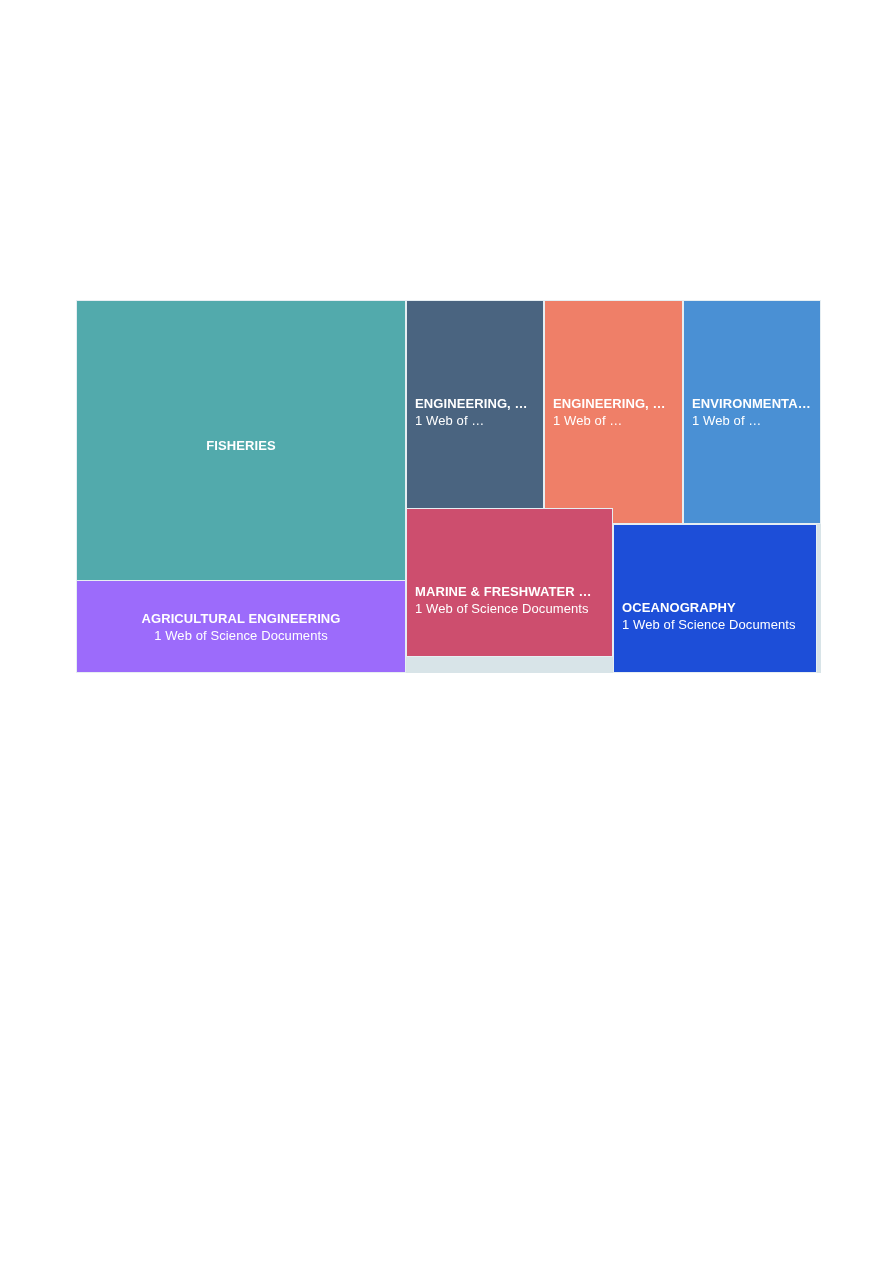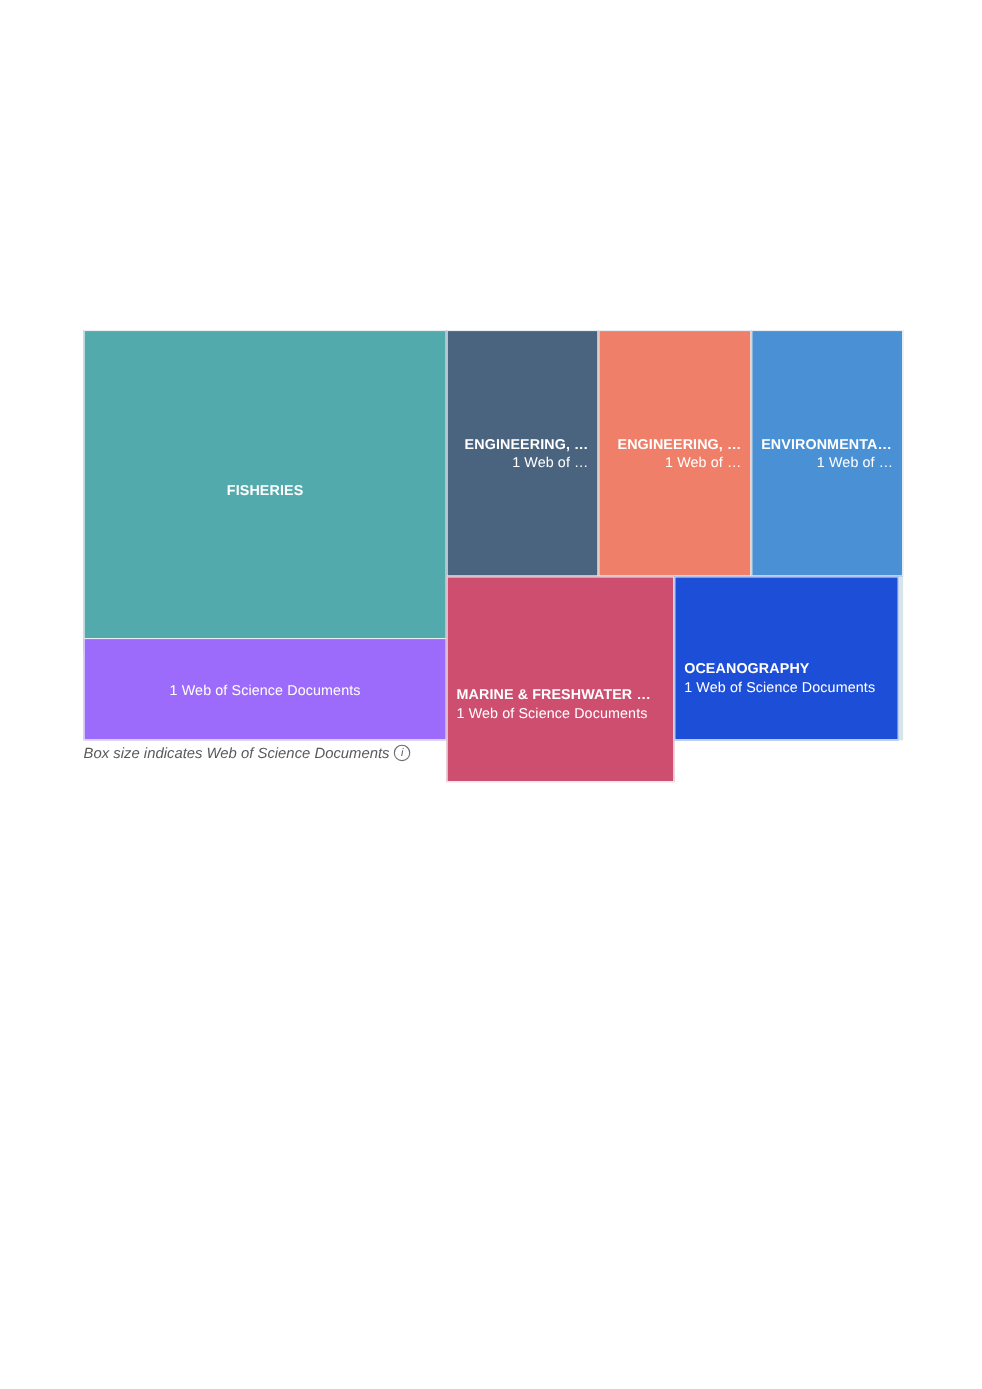--- a/index.html
+++ b/index.html
@@ -52,21 +52,21 @@
   
   .tile.center-text .tile-labels {
     top: 50%;
     transform: translateY(-50%);
     text-align: center;
   }
   
   .tile.mid-left .tile-labels {
     top: 50%;
     transform: translateY(-50%);
-    text-align: right;
+    text-align: left;
   }
   
   .tile.low-left .tile-labels {
     top: 62%;
     transform: translateY(-50%);
     text-align: left;
   }
 
   .tile-name {
     font-size: 13px;
@@ -134,35 +134,32 @@
         </div>
       </div>
       <div class="tile mid-left" style="left: 607px; top: 0px; width: 138px; height: 224px; background: rgb(74, 144, 212);">
         <div class="tile-labels">
           <div class="tile-name">ENVIRONMENTAL…</div>
           <div class="tile-value">1 Web of …</div>
         </div>
       </div>
       <div class="tile center-text" style="left: 0px; top: 280px; width: 330px; height: 93px; background: rgb(156, 107, 251);">
         <div class="tile-labels">
+          <div class="tile-name">AGRICULTURAL ENGINEERING</div>
           <div class="tile-value">1 Web of Science Documents</div>
         </div>
       </div>
-      <div class="tile low-left" style="left: 330px; top: 224px; width: 207px; height: 187px; background: rgb(205, 78, 110);">
+      <div class="tile low-left" style="left: 330px; top: 208px; width: 207px; height: 149px; background: rgb(205, 78, 110);">
         <div class="tile-labels">
           <div class="tile-name">MARINE &amp; FRESHWATER …</div>
           <div class="tile-value">1 Web of Science Documents</div>
         </div>
       </div>
       <div class="tile low-left" style="left: 537px; top: 224px; width: 204px; height: 149px; background: #1d4ed8;">
         <div class="tile-labels">
           <div class="tile-name">OCEANOGRAPHY</div>
           <div class="tile-value">1 Web of Science Documents</div>
         </div>
       </div>
     </div>
 
-  <div class="caption">
-    <span>Box size indicates Web of Science Documents</span>
-    <span class="info-icon">i</span>
-  </div>
 
 </div>
 
 </body></html>

